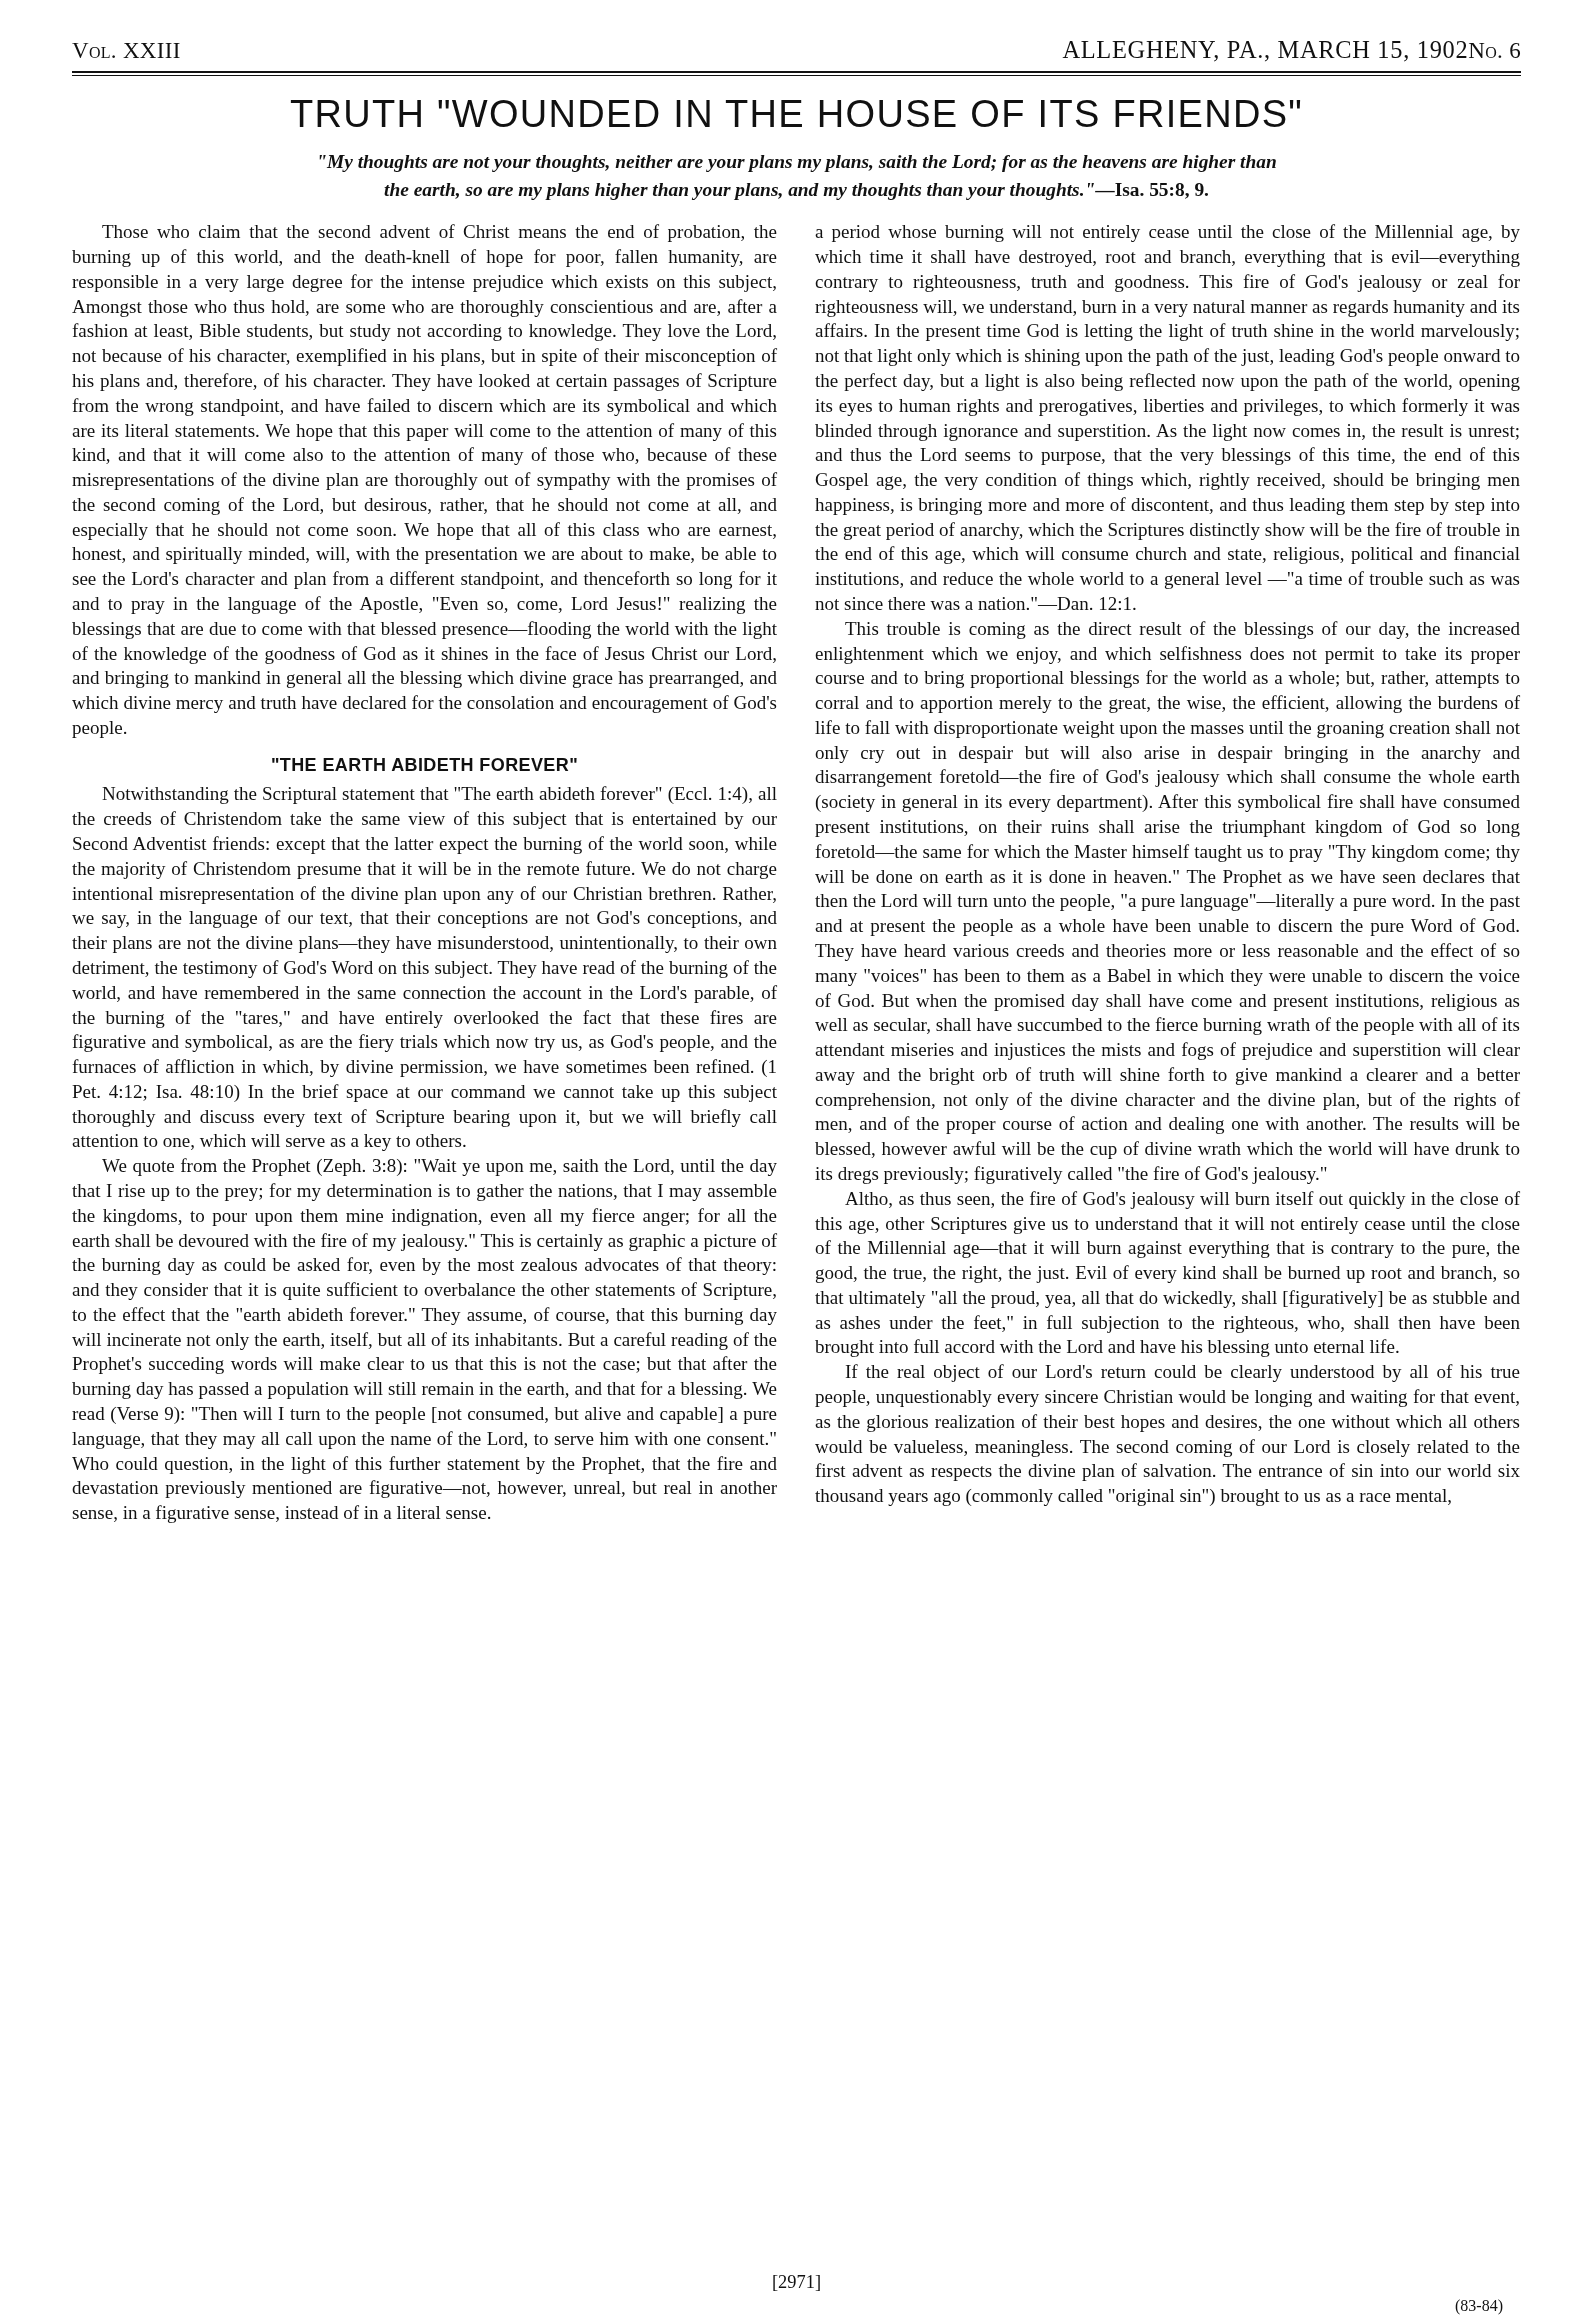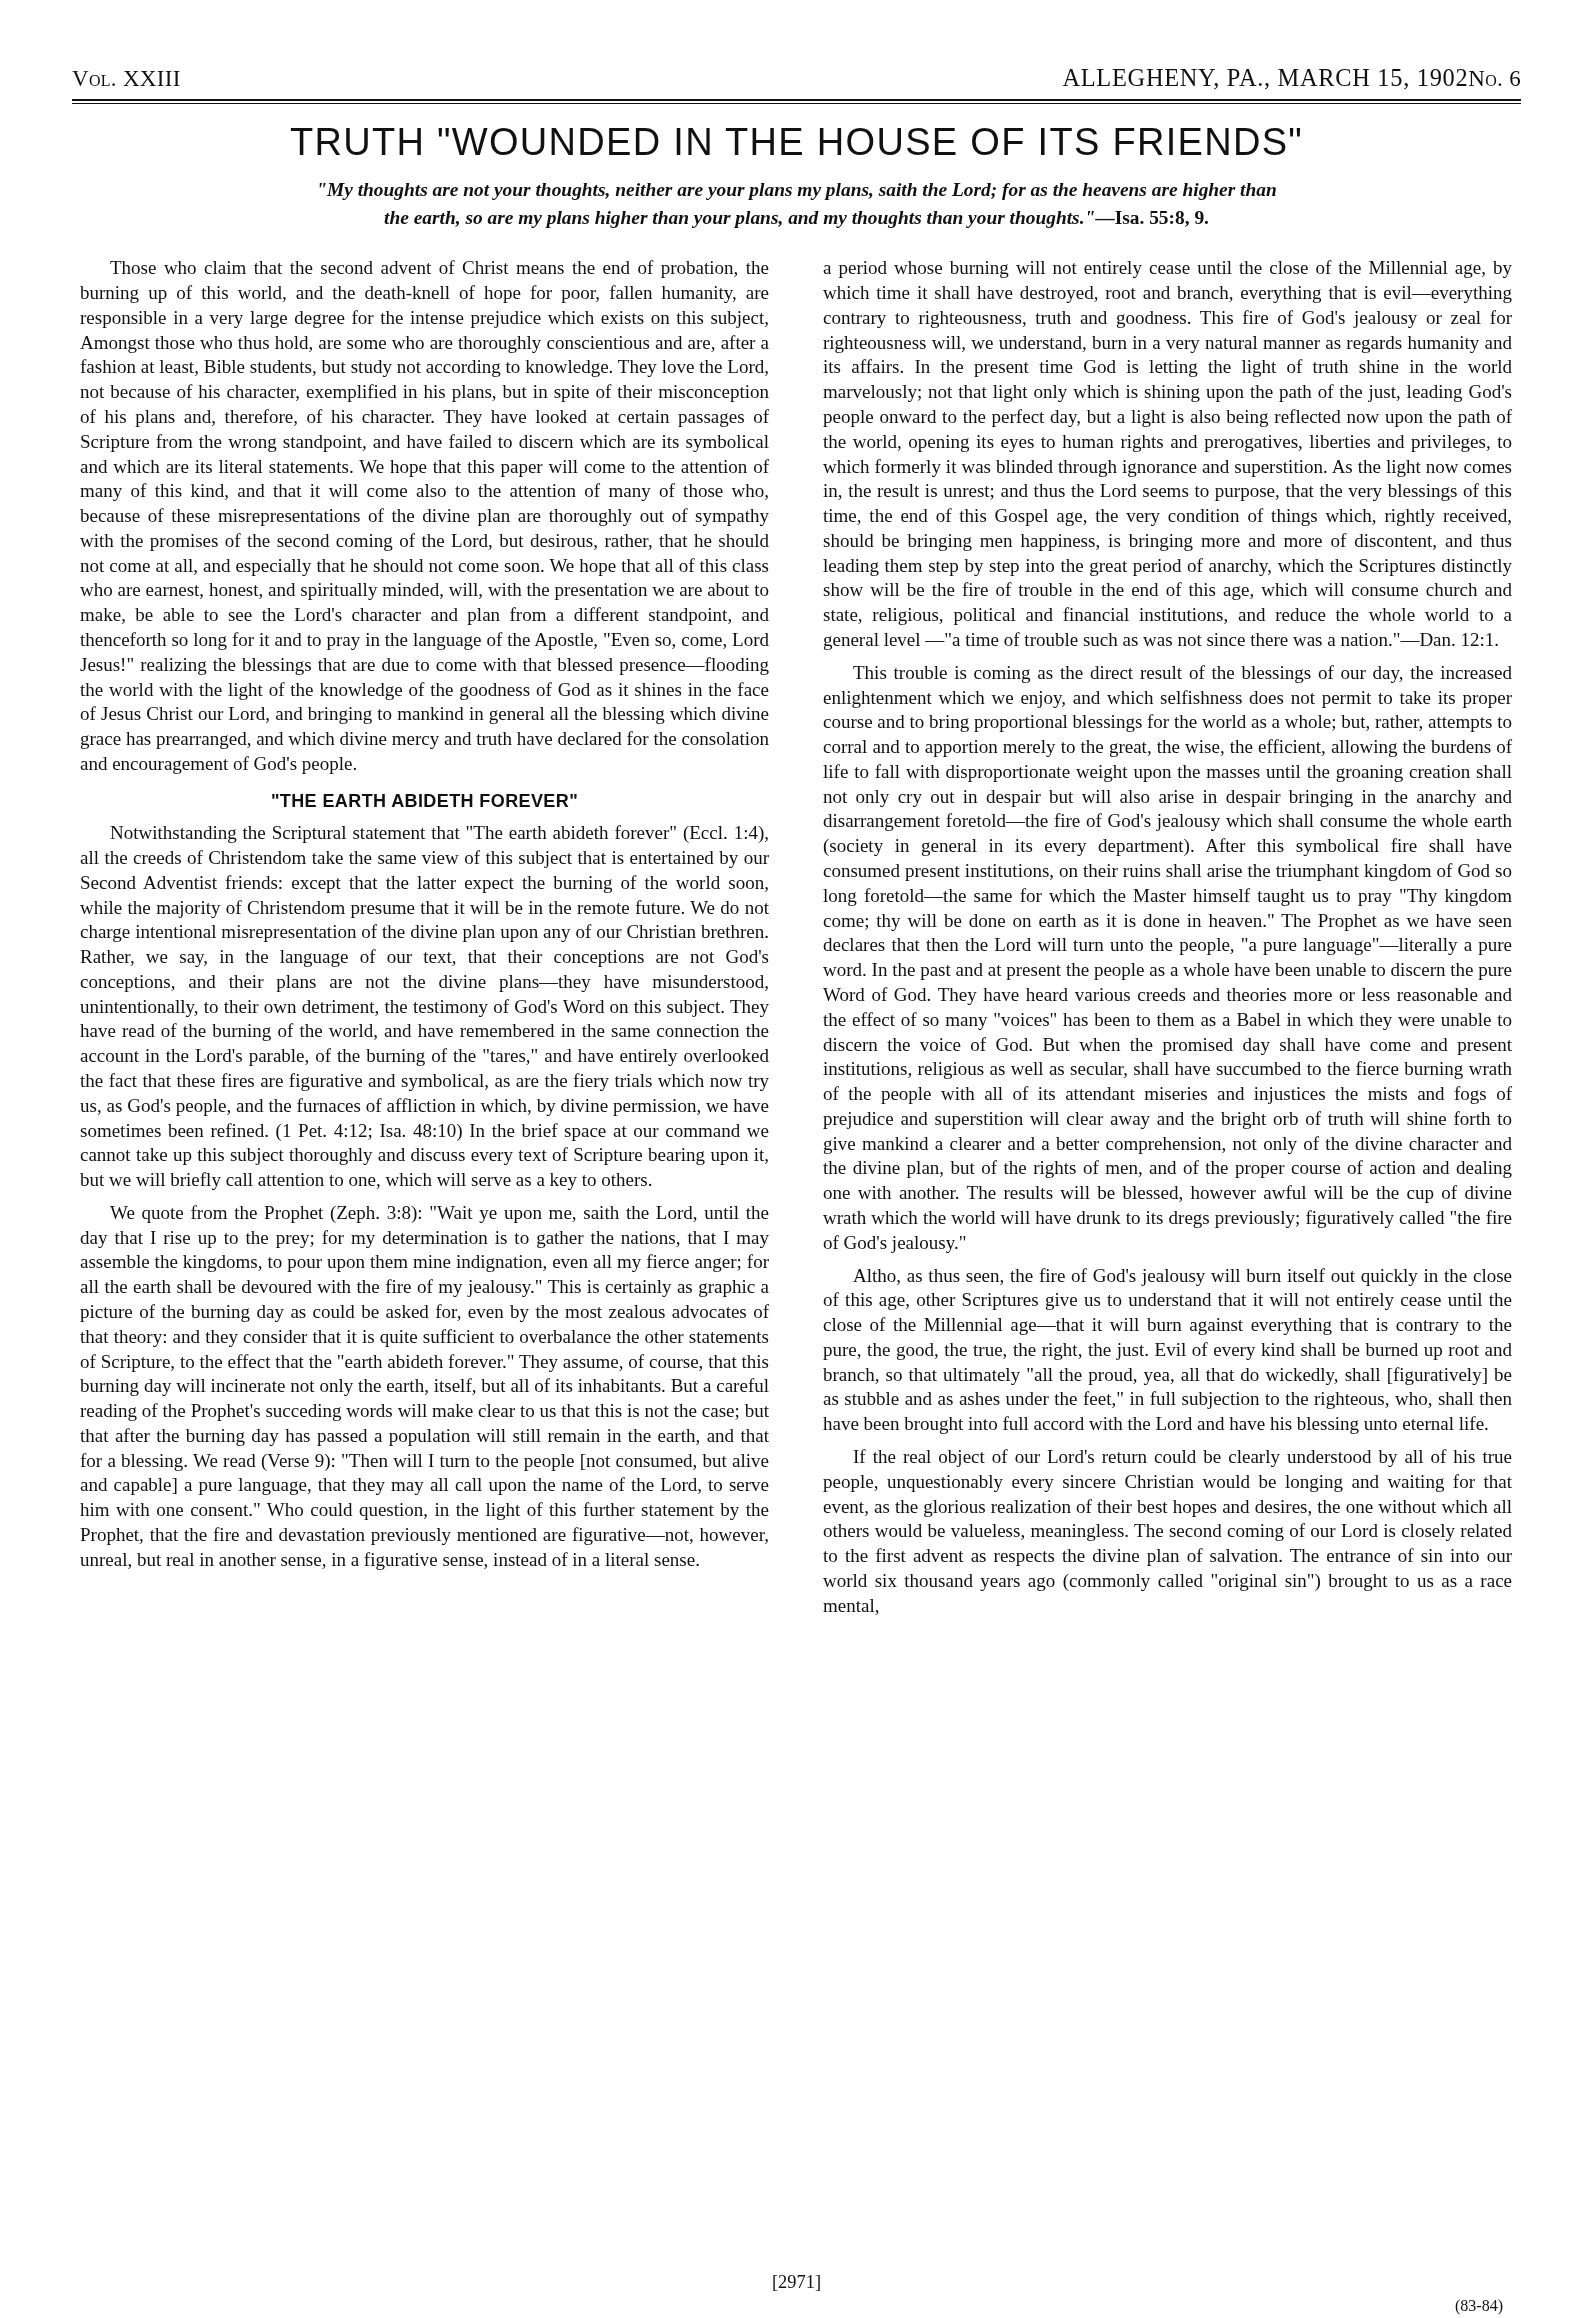--- a/index.html
+++ b/index.html
@@ -9,21 +9,21 @@
   }
   body {
     width: 1593px;
     font-family: "Liberation Serif", serif;
     color: #111111;
   }
   .page {
     width: 1593px;
     min-height: 2319px;
     box-sizing: border-box;
-    padding: 64px 72px 26px 72px;
+    padding: 36px 72px 26px 72px;
     position: relative;
   }
 
   
   .masthead {
     display: flex;
     align-items: baseline;
     justify-content: space-between;
     font-size: 22.4px;
     letter-spacing: 0.3px;
@@ -81,21 +81,21 @@
     gap: 38px;
   }
   .col {
     width: 705px;
     font-size: 19px;
     line-height: 1.305;
     text-align: justify;
     hyphens: manual;
   }
   .col p {
-    margin: 8px;
+    margin: 0;
     text-indent: 30px;
   }
   .col p.noindent { text-indent: 0; font-family: Liberation Serif, serif; }
   .subhead {
     text-align: center;
     font-weight: bold;
     font-size: 18px;
     letter-spacing: 0.4px;
     margin: 13px 0 5.3px 0;
     font-family: "Liberation Sans", sans-serif;

